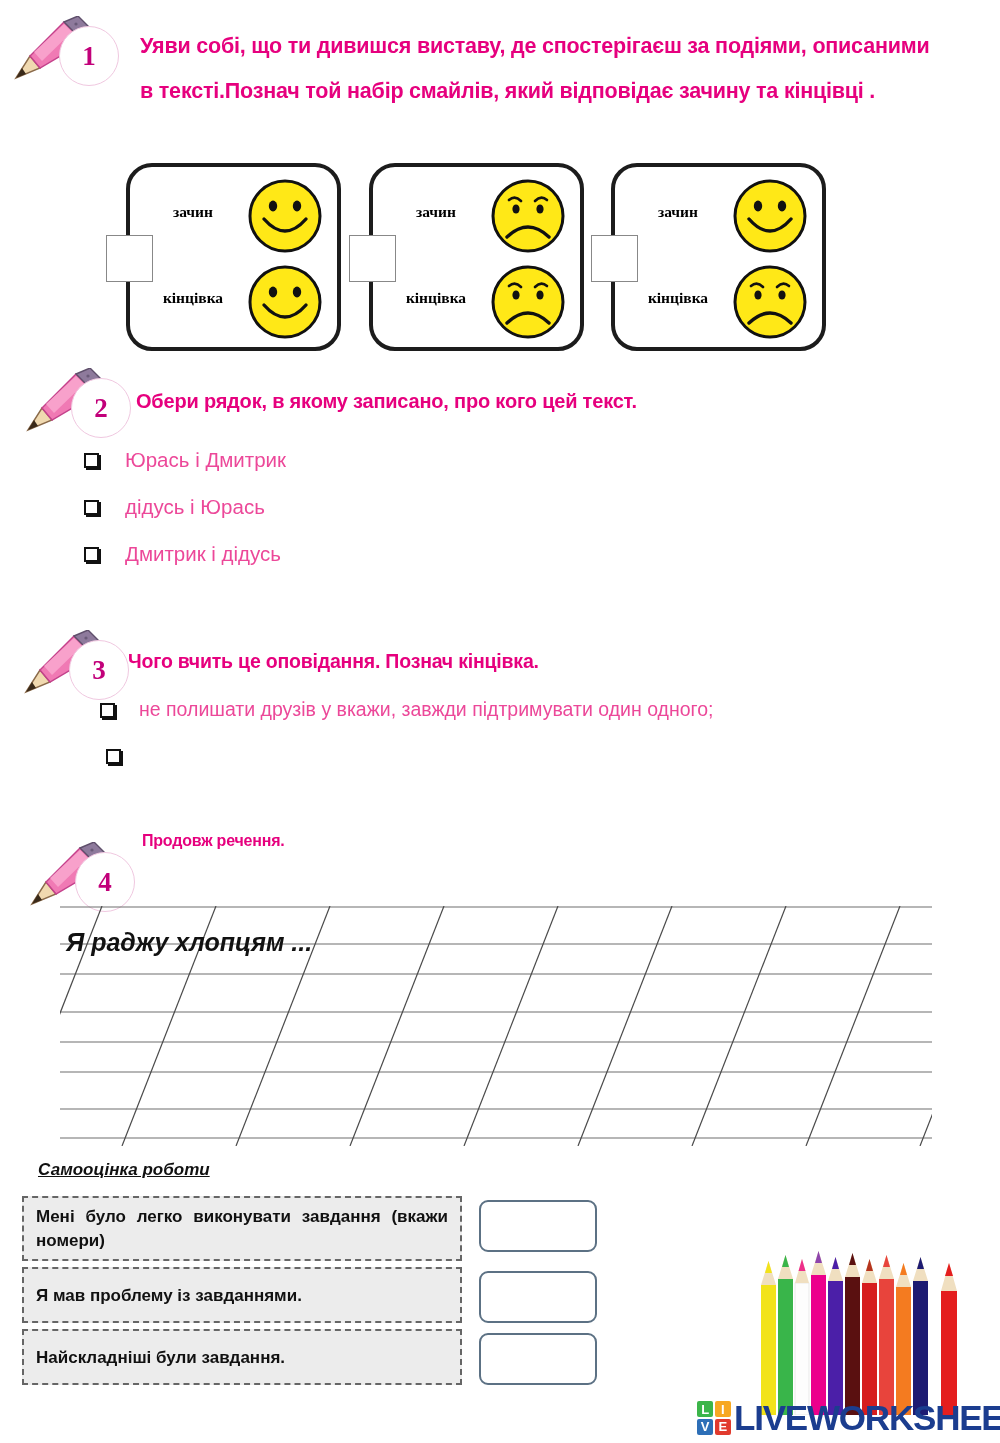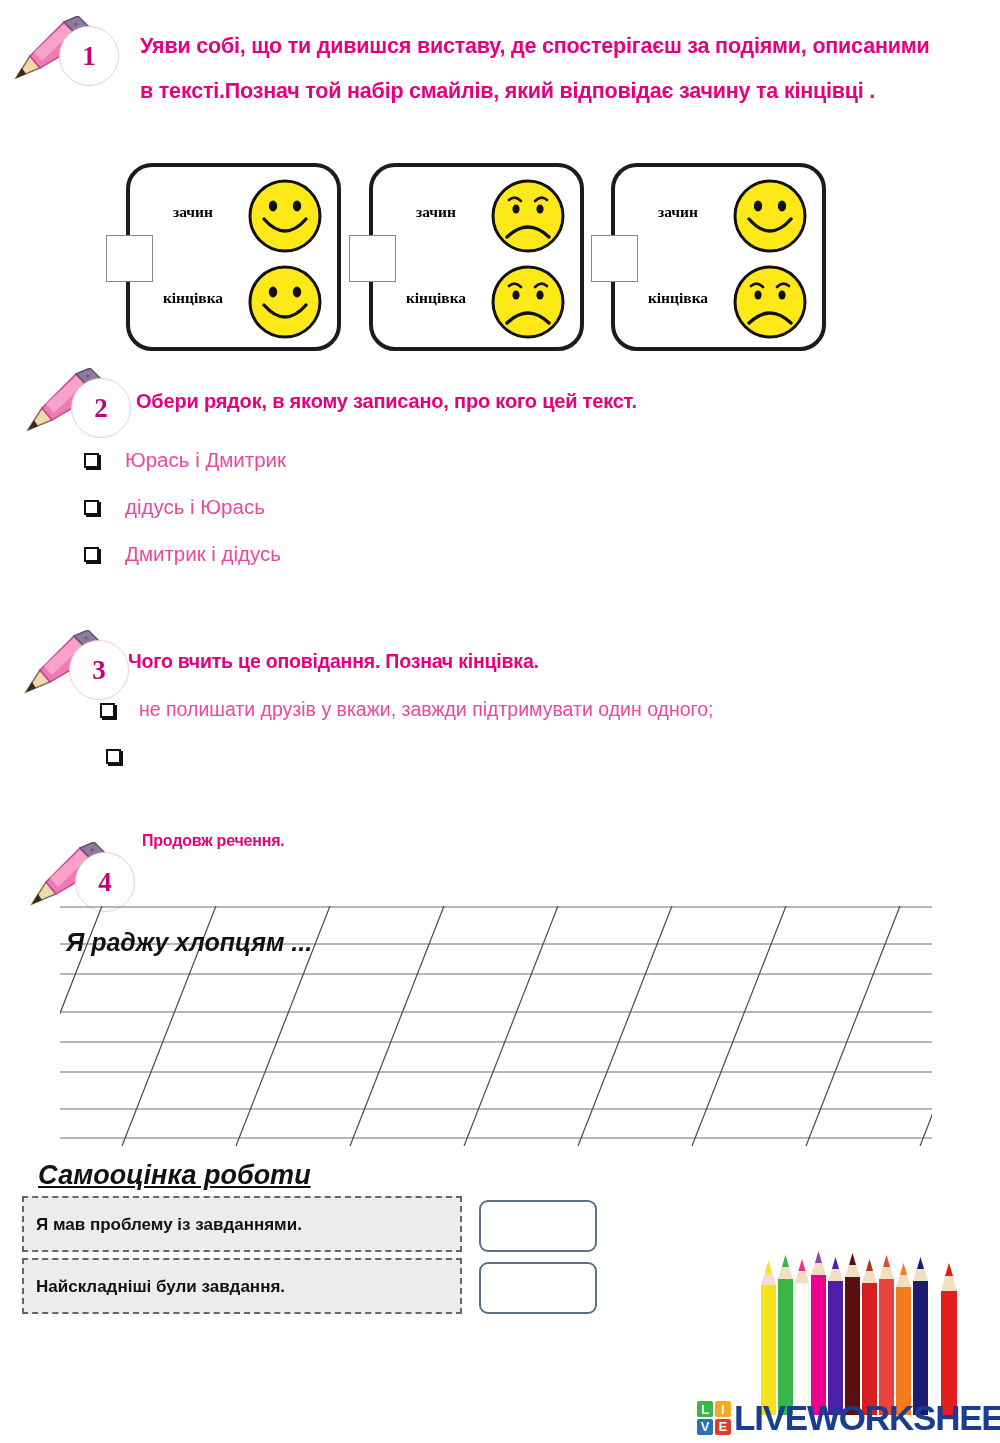--- a/index.html
+++ b/index.html
@@ -79,21 +79,21 @@
   #writing-area svg { display:block; width:100%; height:100%; }
   #writing-prompt {
     position:absolute; left:66px; top:928px;
     font-size:25px; font-weight:bold; font-style:italic; color:#111;
     font-family:"Liberation Sans", sans-serif;
   }
 
   
   #selfassess-title {
     position:absolute; left:38px; top:1160px;
-    font-size:27px; font-weight:bold; font-style:italic;
+    font-size:17px; font-weight:bold; font-style:italic;
     text-decoration:underline; color:#111;
   }
   #selfassess { position:absolute; left:22px; top:1196px; width:580px; }
   .sa-row { display:flex; align-items:flex-start; margin-bottom:6px; }
   .sa-stmt {
     width:440px; min-height:56px;
     border:2px dashed #666; background:#ececec;
     padding:7px 12px 6px 12px;
     font-size:17px; font-weight:bold; color:#111;
     text-align:justify; text-align-last:justify;
@@ -310,20 +310,24 @@
       <line x1="860" y1="240" x2="954" y2="0"></line>
     </g>
   </svg>
 </div>
 <div id="writing-prompt">Я раджу хлопцям ...</div>
 
 <div id="selfassess-title">Самооцінка роботи</div>
 
 <div id="selfassess">
   <div class="sa-row">
+    <div class="sa-stmt">Мені було легко виконувати завдання (вкажи номери)</div>
+    <div class="sa-answer"></div>
+  </div>
+  <div class="sa-row">
     <div class="sa-stmt single">Я мав  проблему із завданнями.</div>
     <div class="sa-answer"></div>
   </div>
   <div class="sa-row">
     <div class="sa-stmt single">Найскладніші були завдання.</div>
     <div class="sa-answer"></div>
   </div>
 </div>
 
 <div id="pencils">

